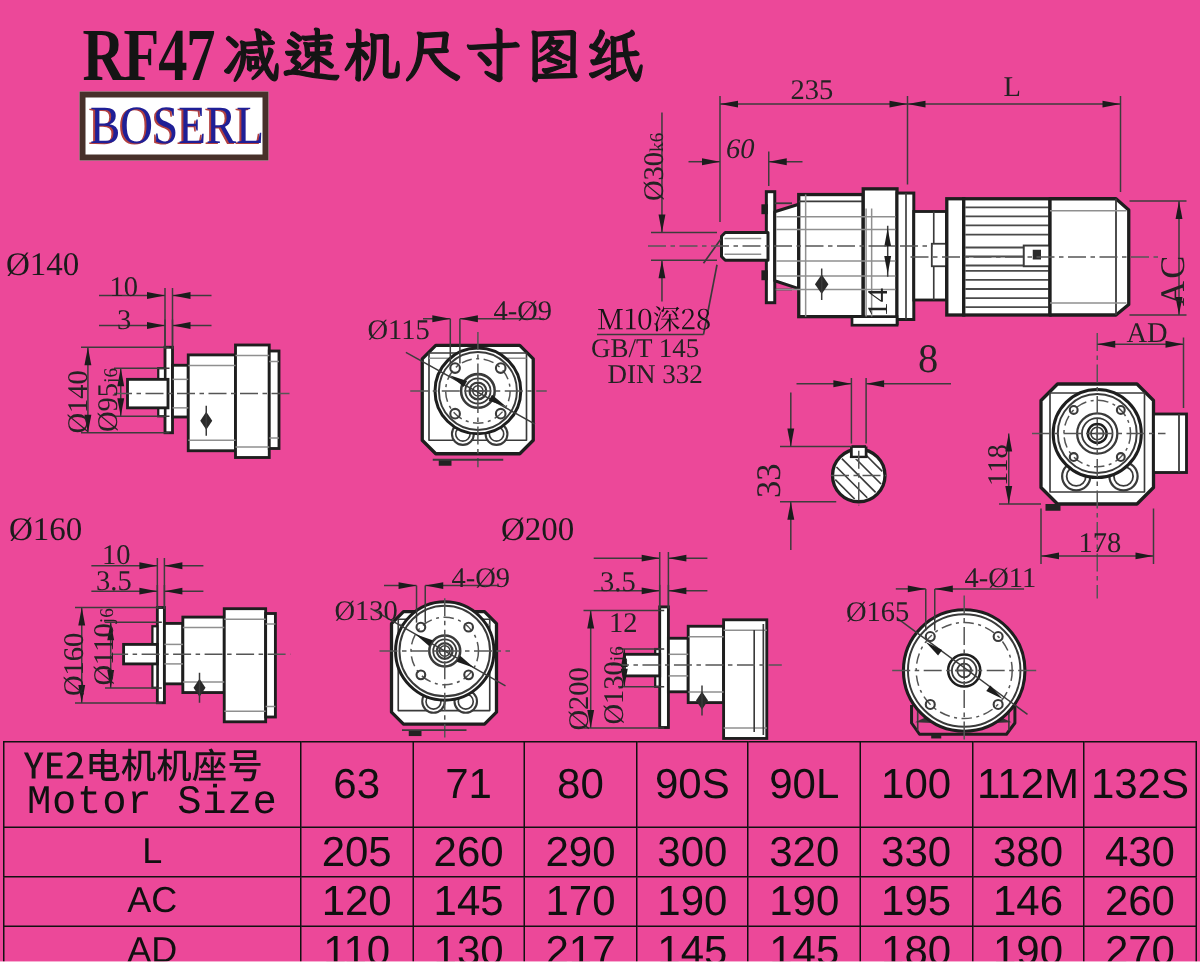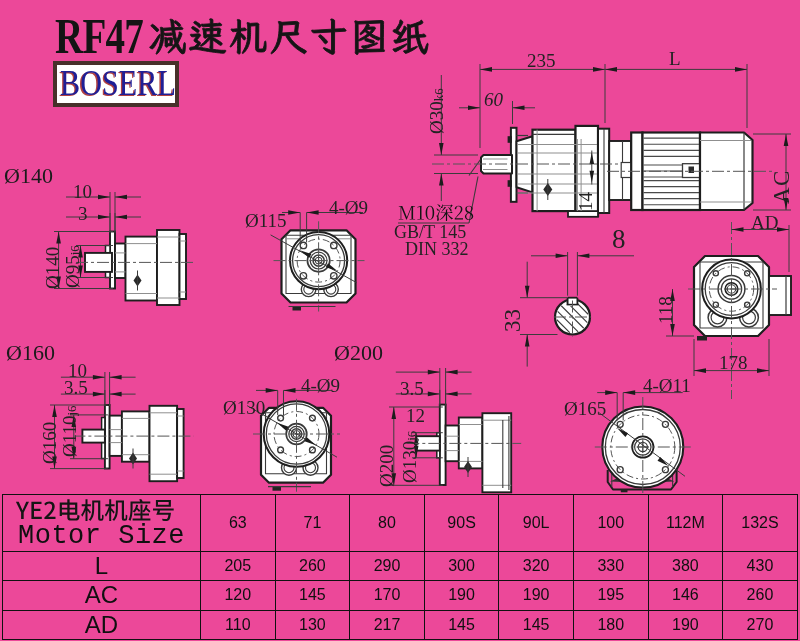--- a/index.html
+++ b/index.html
@@ -25,21 +25,21 @@
   span.rot { transform:rotate(-90deg); transform-origin:0 0; }
   span.tol { font-size:0.68em; }
   span.note { position:absolute; font-family:"Liberation Serif",serif; font-size:18px; line-height:18px;
                color:#232323; white-space:nowrap; }
   span.biglabel { position:absolute; font-family:"Liberation Serif",serif; font-size:22px; line-height:22px;
                    color:#1b1b1b; white-space:nowrap; }
   .m10 { position:absolute; left:398px; top:203px; }
   #dimtable { position:absolute; left:2px; top:494px; width:795px; border-collapse:collapse;
                table-layout:fixed; }
   #dimtable td { border:1.6px solid #111; text-align:center; vertical-align:middle; padding:0; }
-  #dimtable td.num { font-family:"Liberation Sans",sans-serif; font-size:16px; color:#101010; }
+  #dimtable td.num { font-family:"Liberation Sans",sans-serif; font-size:28px; color:#101010; }
   #dimtable td.rowlab { font-family:"Liberation Sans",sans-serif; font-size:24px; color:#101010; height:28.3px; }
   #dimtable tr:first-child td { height:56px; }
   #dimtable .hdr1 { height:27px; display:flex; justify-content:center; align-items:flex-end; }
   #dimtable .hdr2 { font-family:"Liberation Mono",monospace; font-size:27px; line-height:23px; color:#101010;
                      letter-spacing:0.5px; }
 </style>
 </head>
 <body>
 
 <div id="stage">

